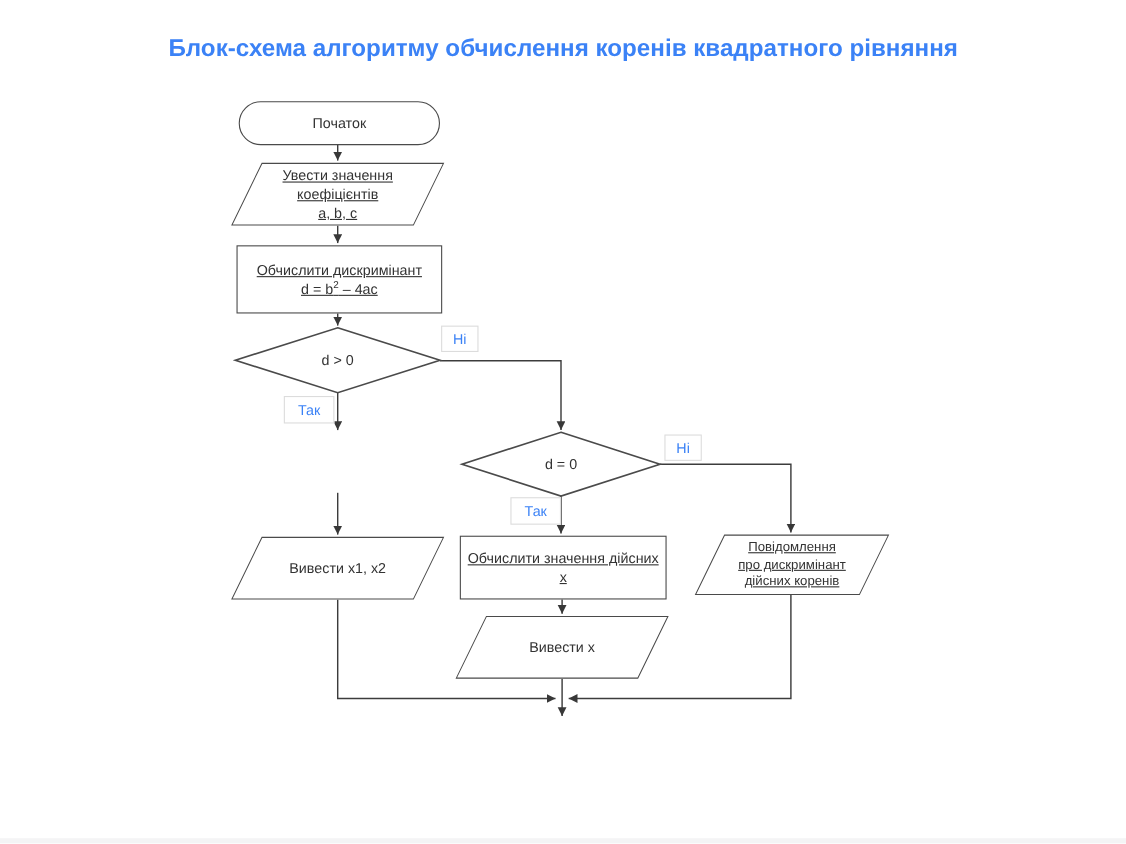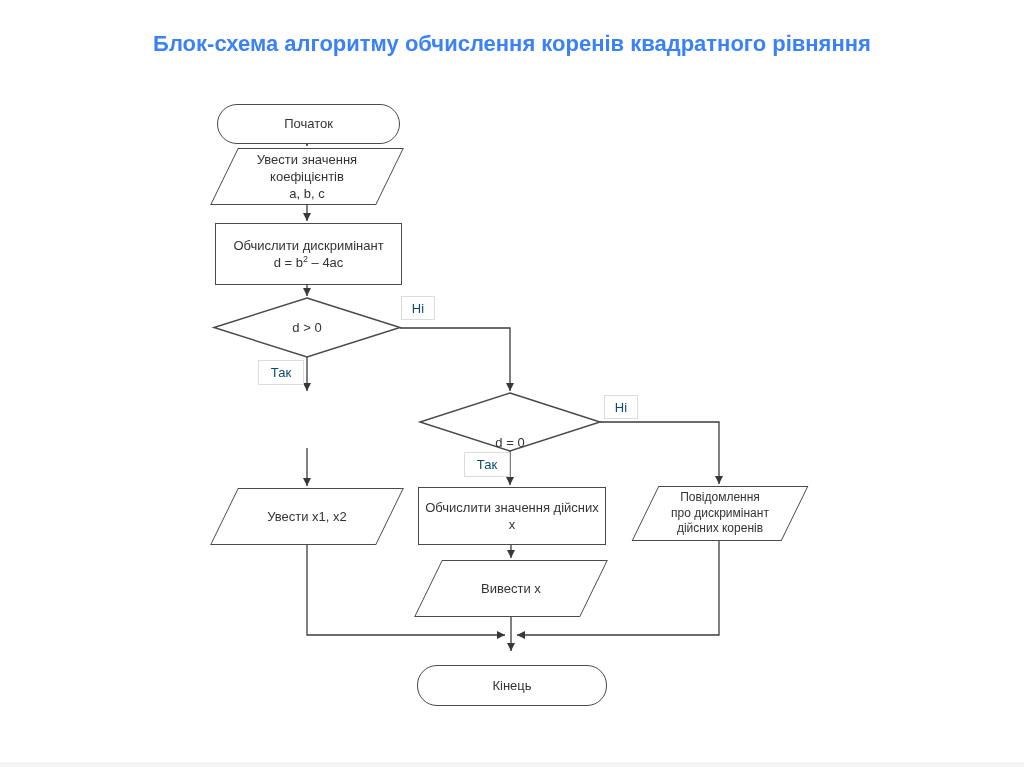--- a/index.html
+++ b/index.html
@@ -3,31 +3,31 @@
 <meta charset="utf-8">
 <style>
   html,body{margin:0;padding:0;background:#ffffff;}
   #canvas{position:relative;width:1024px;height:767px;background:#ffffff;overflow:hidden;
           font-family:"Liberation Sans",sans-serif;}
   .title{position:absolute;top:31px;left:0;width:100%;text-align:center;
          font-size:22px;font-weight:bold;color:#3b82f6;}
   #flow-svg{position:absolute;left:0;top:0;z-index:1;}
   .shape{position:absolute;display:flex;flex-direction:column;align-items:center;justify-content:center;
          text-align:center;font-size:13px;color:#333333;line-height:1.32;background:#ffffff;z-index:2;}
-  .oval{border:1.5px solid #4a4a4a;border-radius:20px;margin-top:12px;}
+  .oval{border:1.5px solid #4a4a4a;border-radius:20px;}
   .rect{border:1.5px solid #4a4a4a;}
   .para{background:transparent;border:none;}
   .para-bg{position:absolute;left:0;top:0;right:0;bottom:0;transform:skewX(-26deg);
            border:1.5px solid #4a4a4a;background:#ffffff;}
   .para-text{position:relative;z-index:1;width:100%;text-align:center;}
   .diamond-text{background:transparent;z-index:2;}
-  .line{display:block;}
+  .line{display:block;text-decoration:underline;}
   sup{font-size:9px;}
   .edge-label{position:absolute;z-index:3;background:#ffffff;border:1px solid #dcdcdc;
-              font-size:13px;color:#0c4a6e;display:flex;align-items:center;justify-content:center;}
+              font-size:13px;color:#3b82f6;display:flex;align-items:center;justify-content:center;}
   #bottom-strip{position:absolute;left:0;top:762px;width:1024px;height:5px;background:#f4f4f5;}
 </style>
 </head>
 <body>
 
 <div id="canvas">
 
   <div class="title">Блок-схема алгоритму обчислення коренів квадратного рівняння</div>
 
   <svg id="flow-svg" width="1024" height="767">
@@ -83,25 +83,25 @@
   </div>
 
   <div class="edge-label" style="left:258px;top:360px;width:44px;height:23px;">
     <span>Так</span>
   </div>
 
 
   <div class="shape para" style="left:224px;top:488px;width:166px;height:57px;">
     <div class="para-bg"></div>
     <div class="para-text">
-      <span>Увести x1, x2</span>
+      <span>Вивести x1, x2</span>
     </div>
   </div>
 
-  <div class="shape diamond-text" style="left:420px;top:393px;width:180px;height:58px;justify-content:flex-end;">
+  <div class="shape diamond-text" style="left:420px;top:393px;width:180px;height:58px;">
     <span>d = 0</span>
   </div>
 
   <div class="edge-label" style="left:604px;top:395px;width:32px;height:22px;">
     <span>Ні</span>
   </div>
 
   <div class="edge-label" style="left:464px;top:452px;width:44px;height:23px;">
     <span>Так</span>
   </div>
@@ -120,18 +120,15 @@
 
   <div class="shape para" style="left:645px;top:486px;width:150px;height:55px;font-size:12px;line-height:1.3;">
     <div class="para-bg"></div>
     <div class="para-text">
       <span class="line">Повідомлення</span>
       <span class="line">про дискримінант</span>
       <span class="line">дійсних коренів</span>
     </div>
   </div>
 
-  <div class="shape oval" style="left:417px;top:653px;width:188px;height:39px;">
-    <span>Кінець</span>
-  </div>
 
   <div id="bottom-strip"></div>
 </div>
 
 </body></html>

